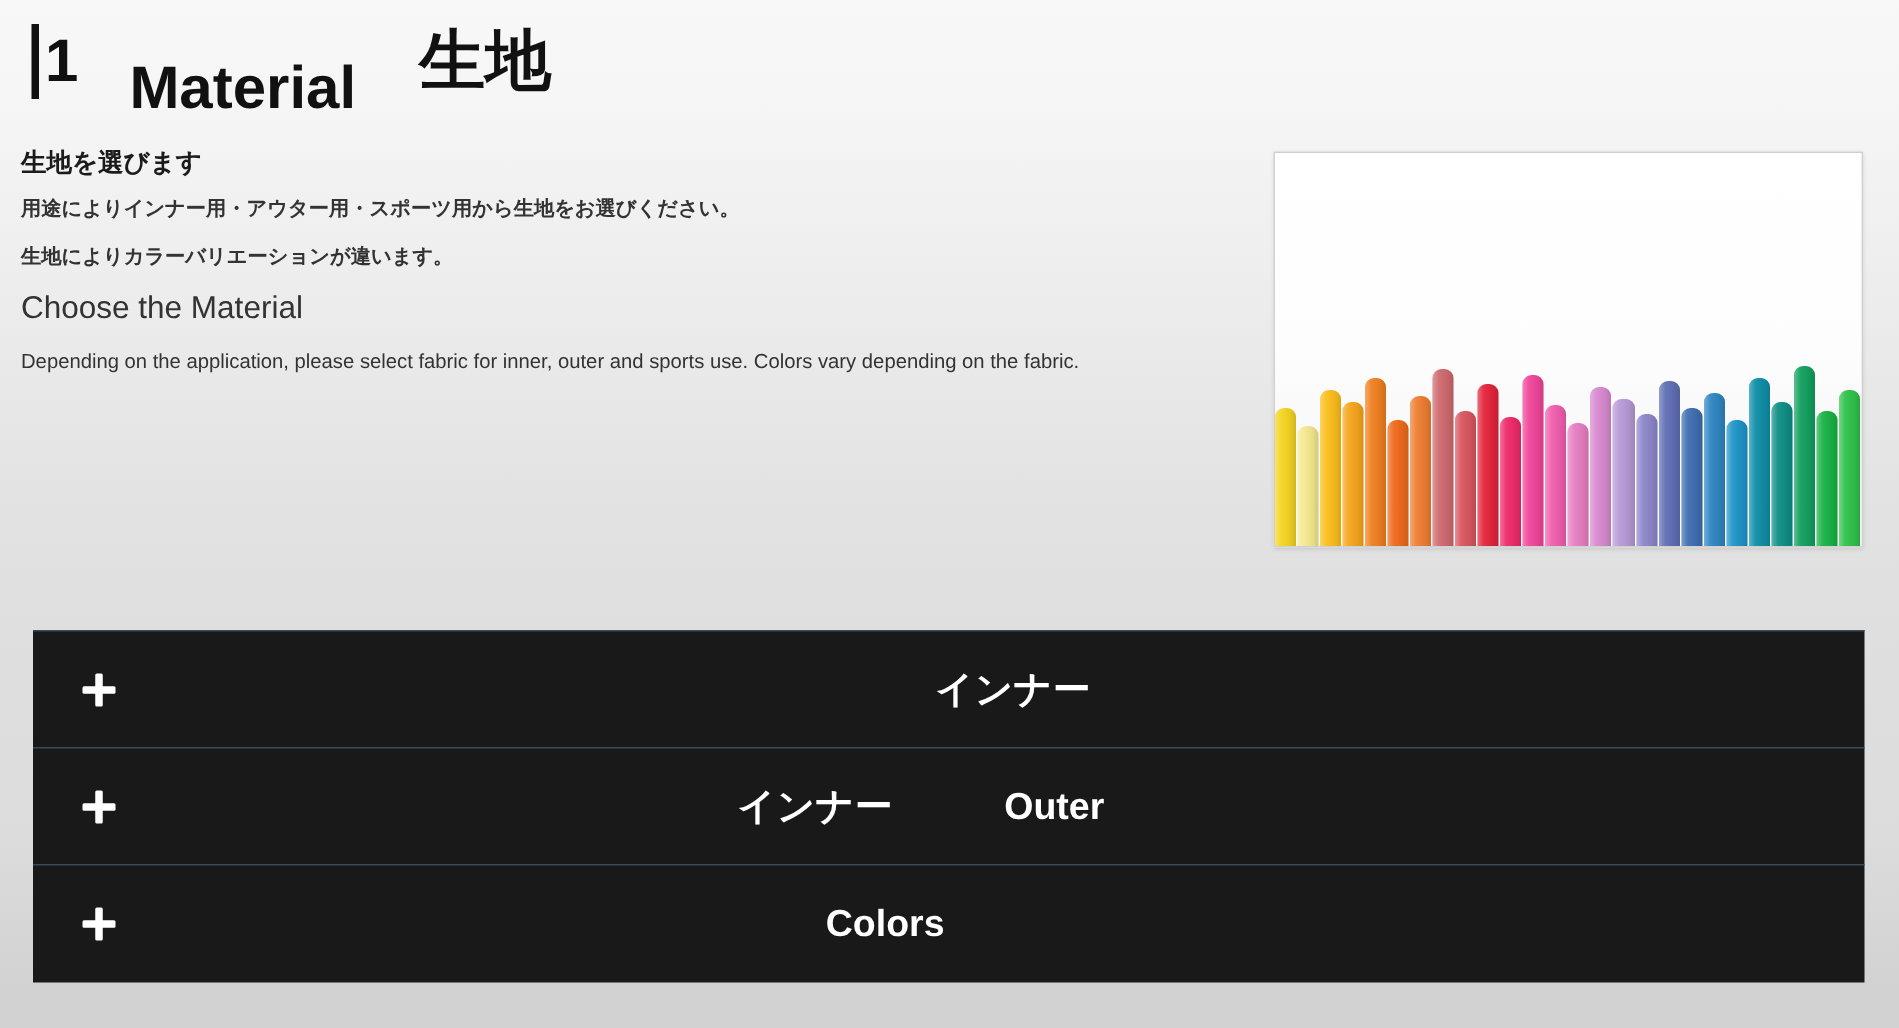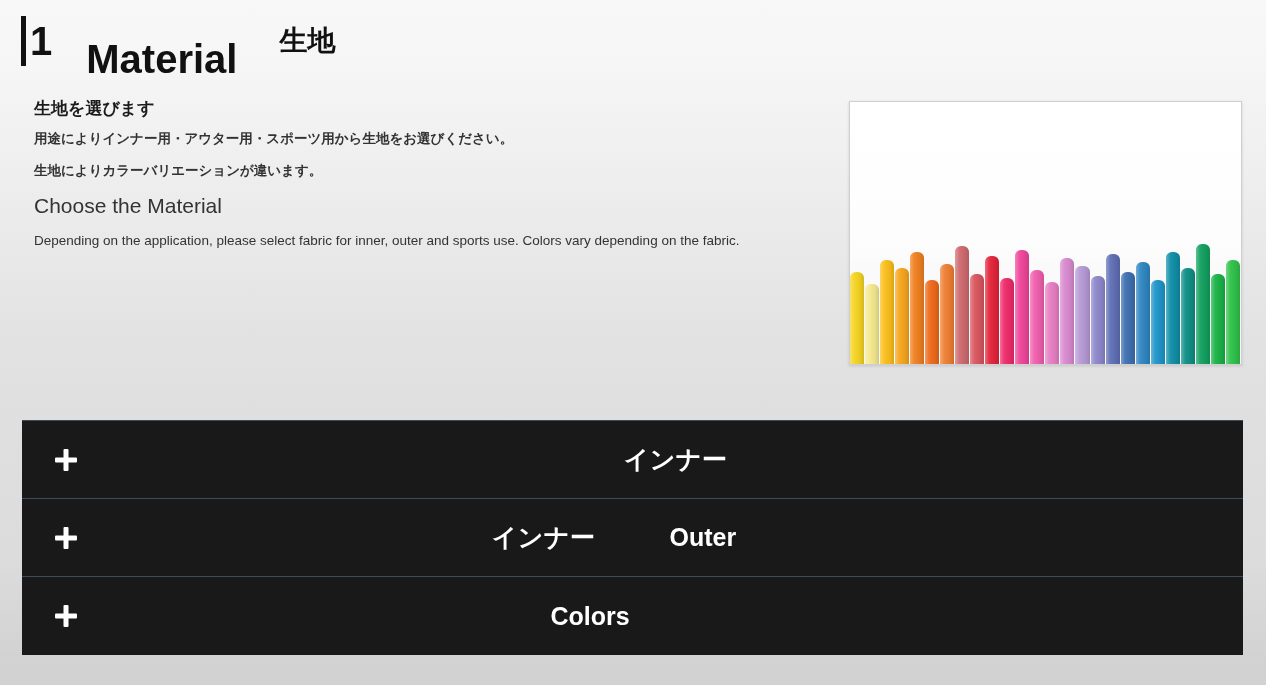--- a/index.html
+++ b/index.html
@@ -57,31 +57,31 @@
   }
   .title-en {
     font-size: 40px;
     font-weight: bold;
     line-height: 1;
     color: #111111;
     margin-left: 34px;
     margin-top: 36px;
   }
   .title-jp {
-    font-size: 28px;
+    font-size: 44px;
     font-weight: bold;
     line-height: 1;
     color: #111111;
     margin-left: 42px;
   }
 
   
   .intro {
     position: absolute;
-    left: 34px;
+    left: 14px;
     top: 98px;
     width: 810px;
   }
   .intro-heading-jp {
     font-size: 17px;
     font-weight: bold;
     color: #1b1b1b;
     line-height: 1.3;
     margin: 0 0 9px 0;
   }

